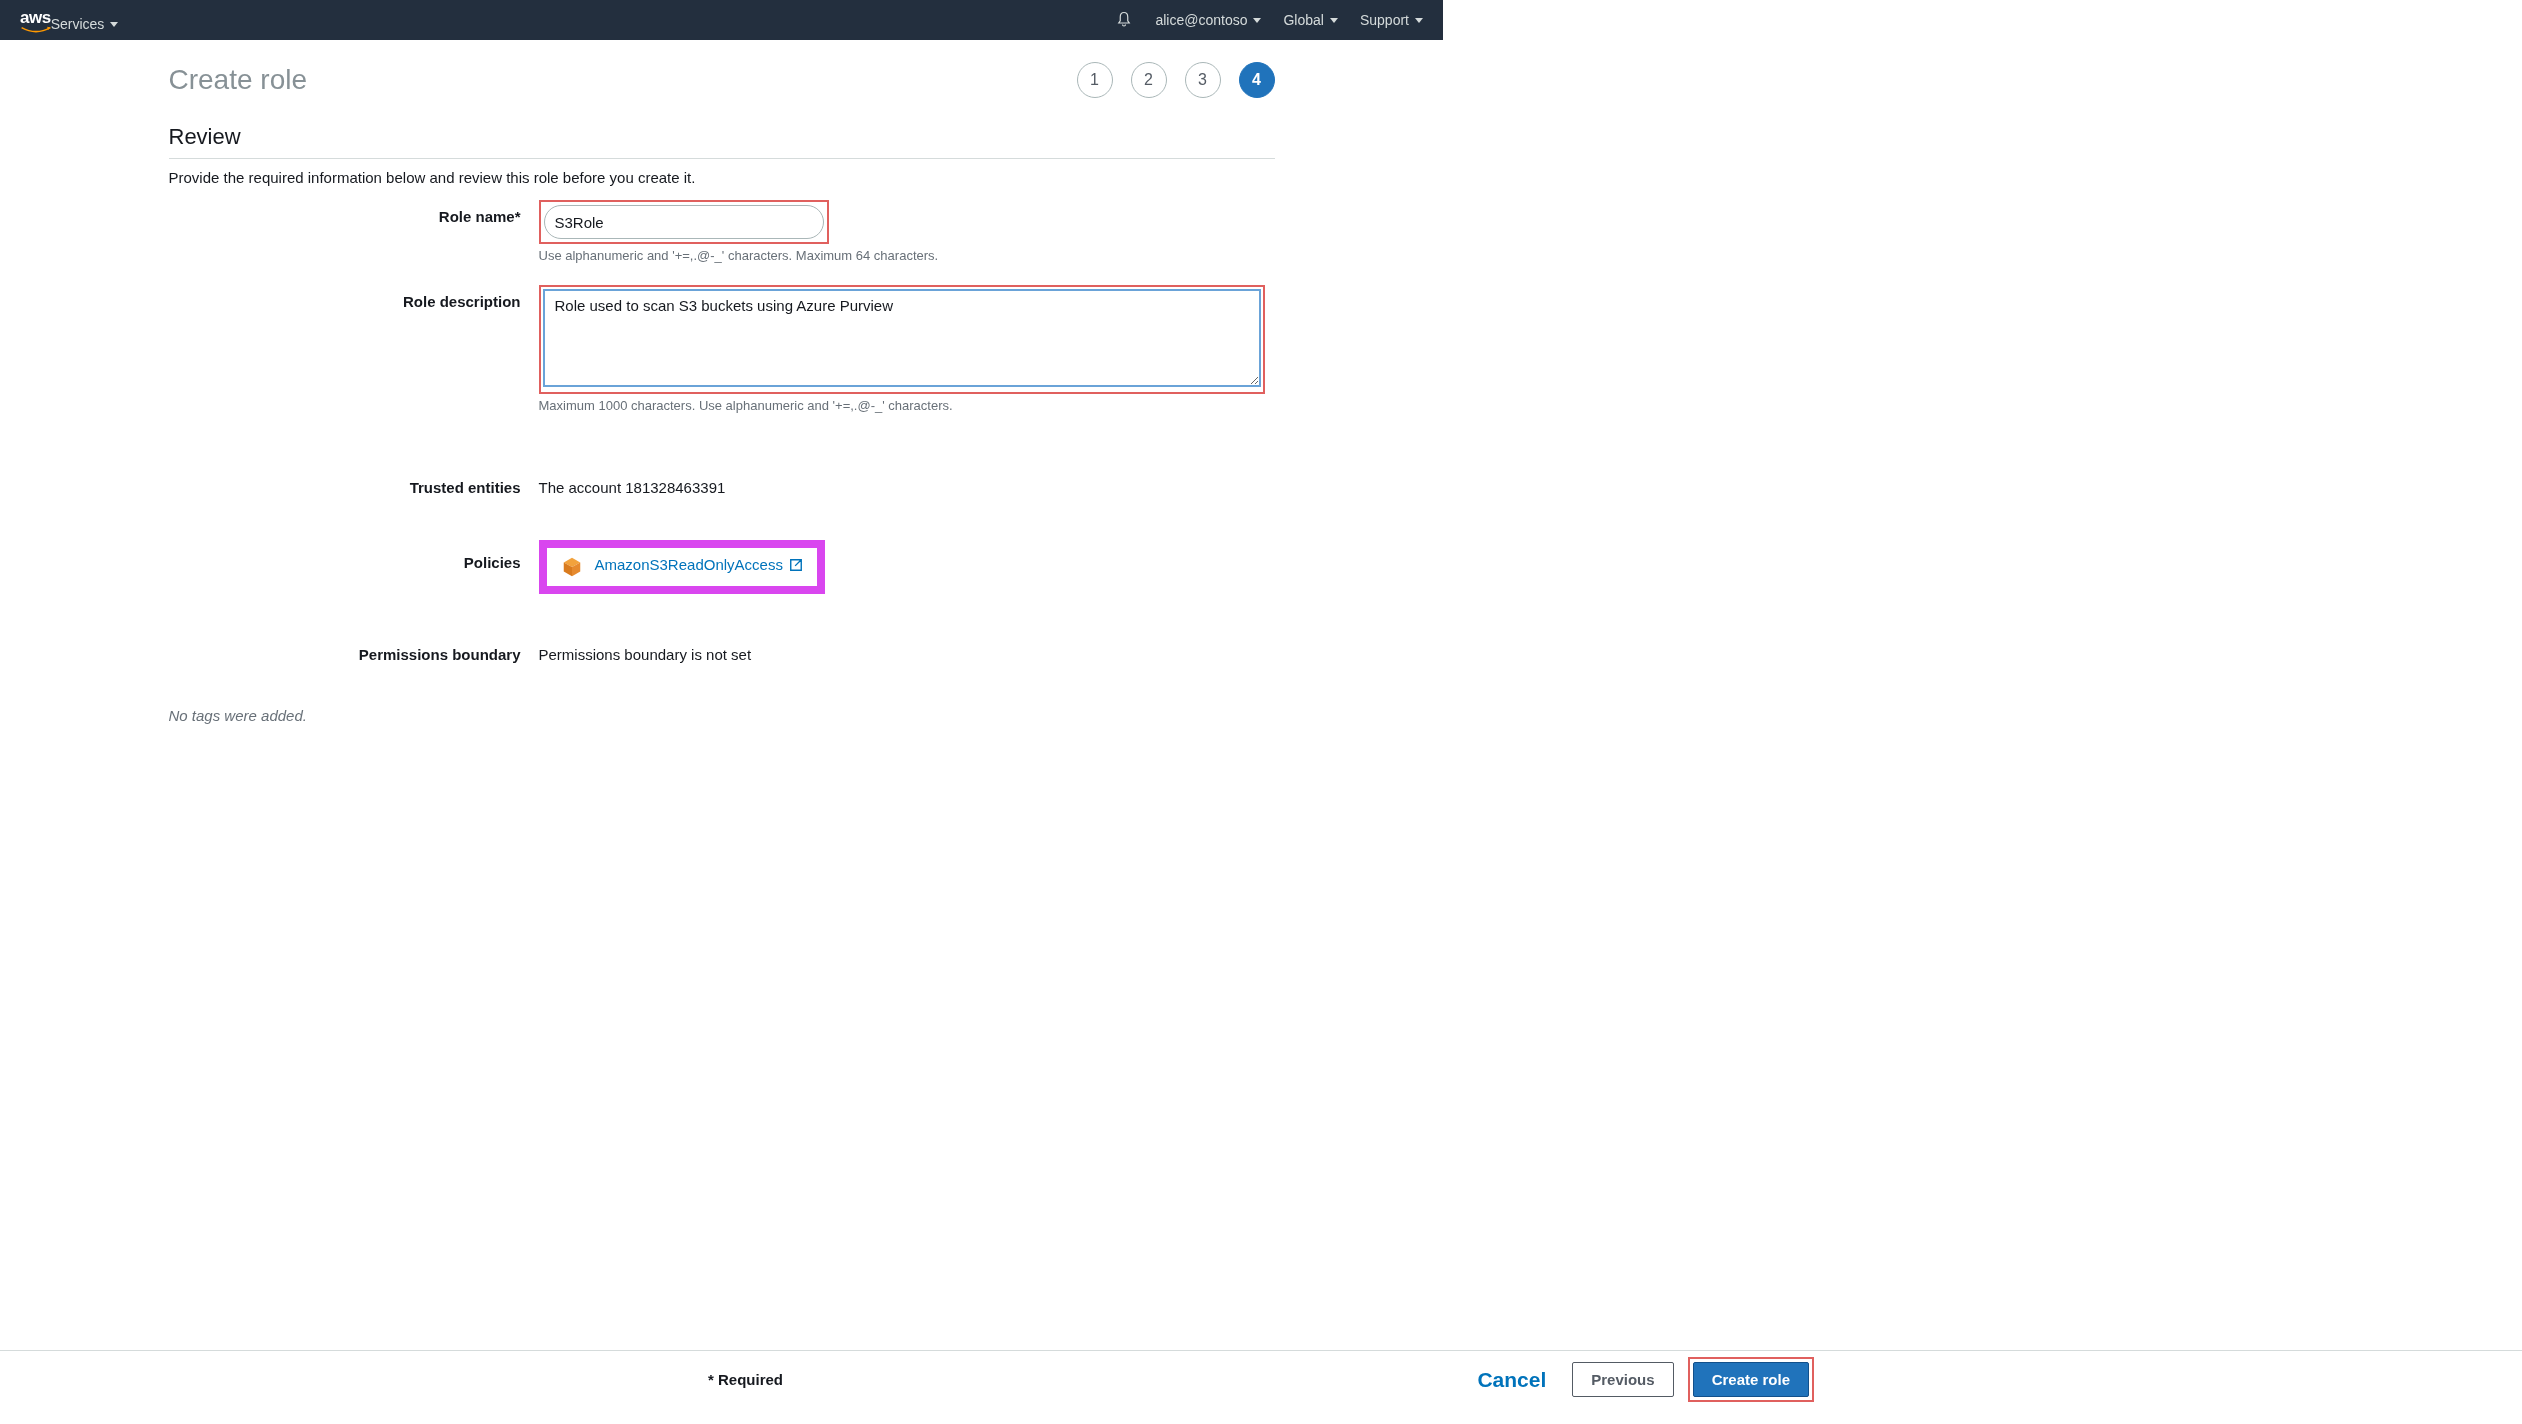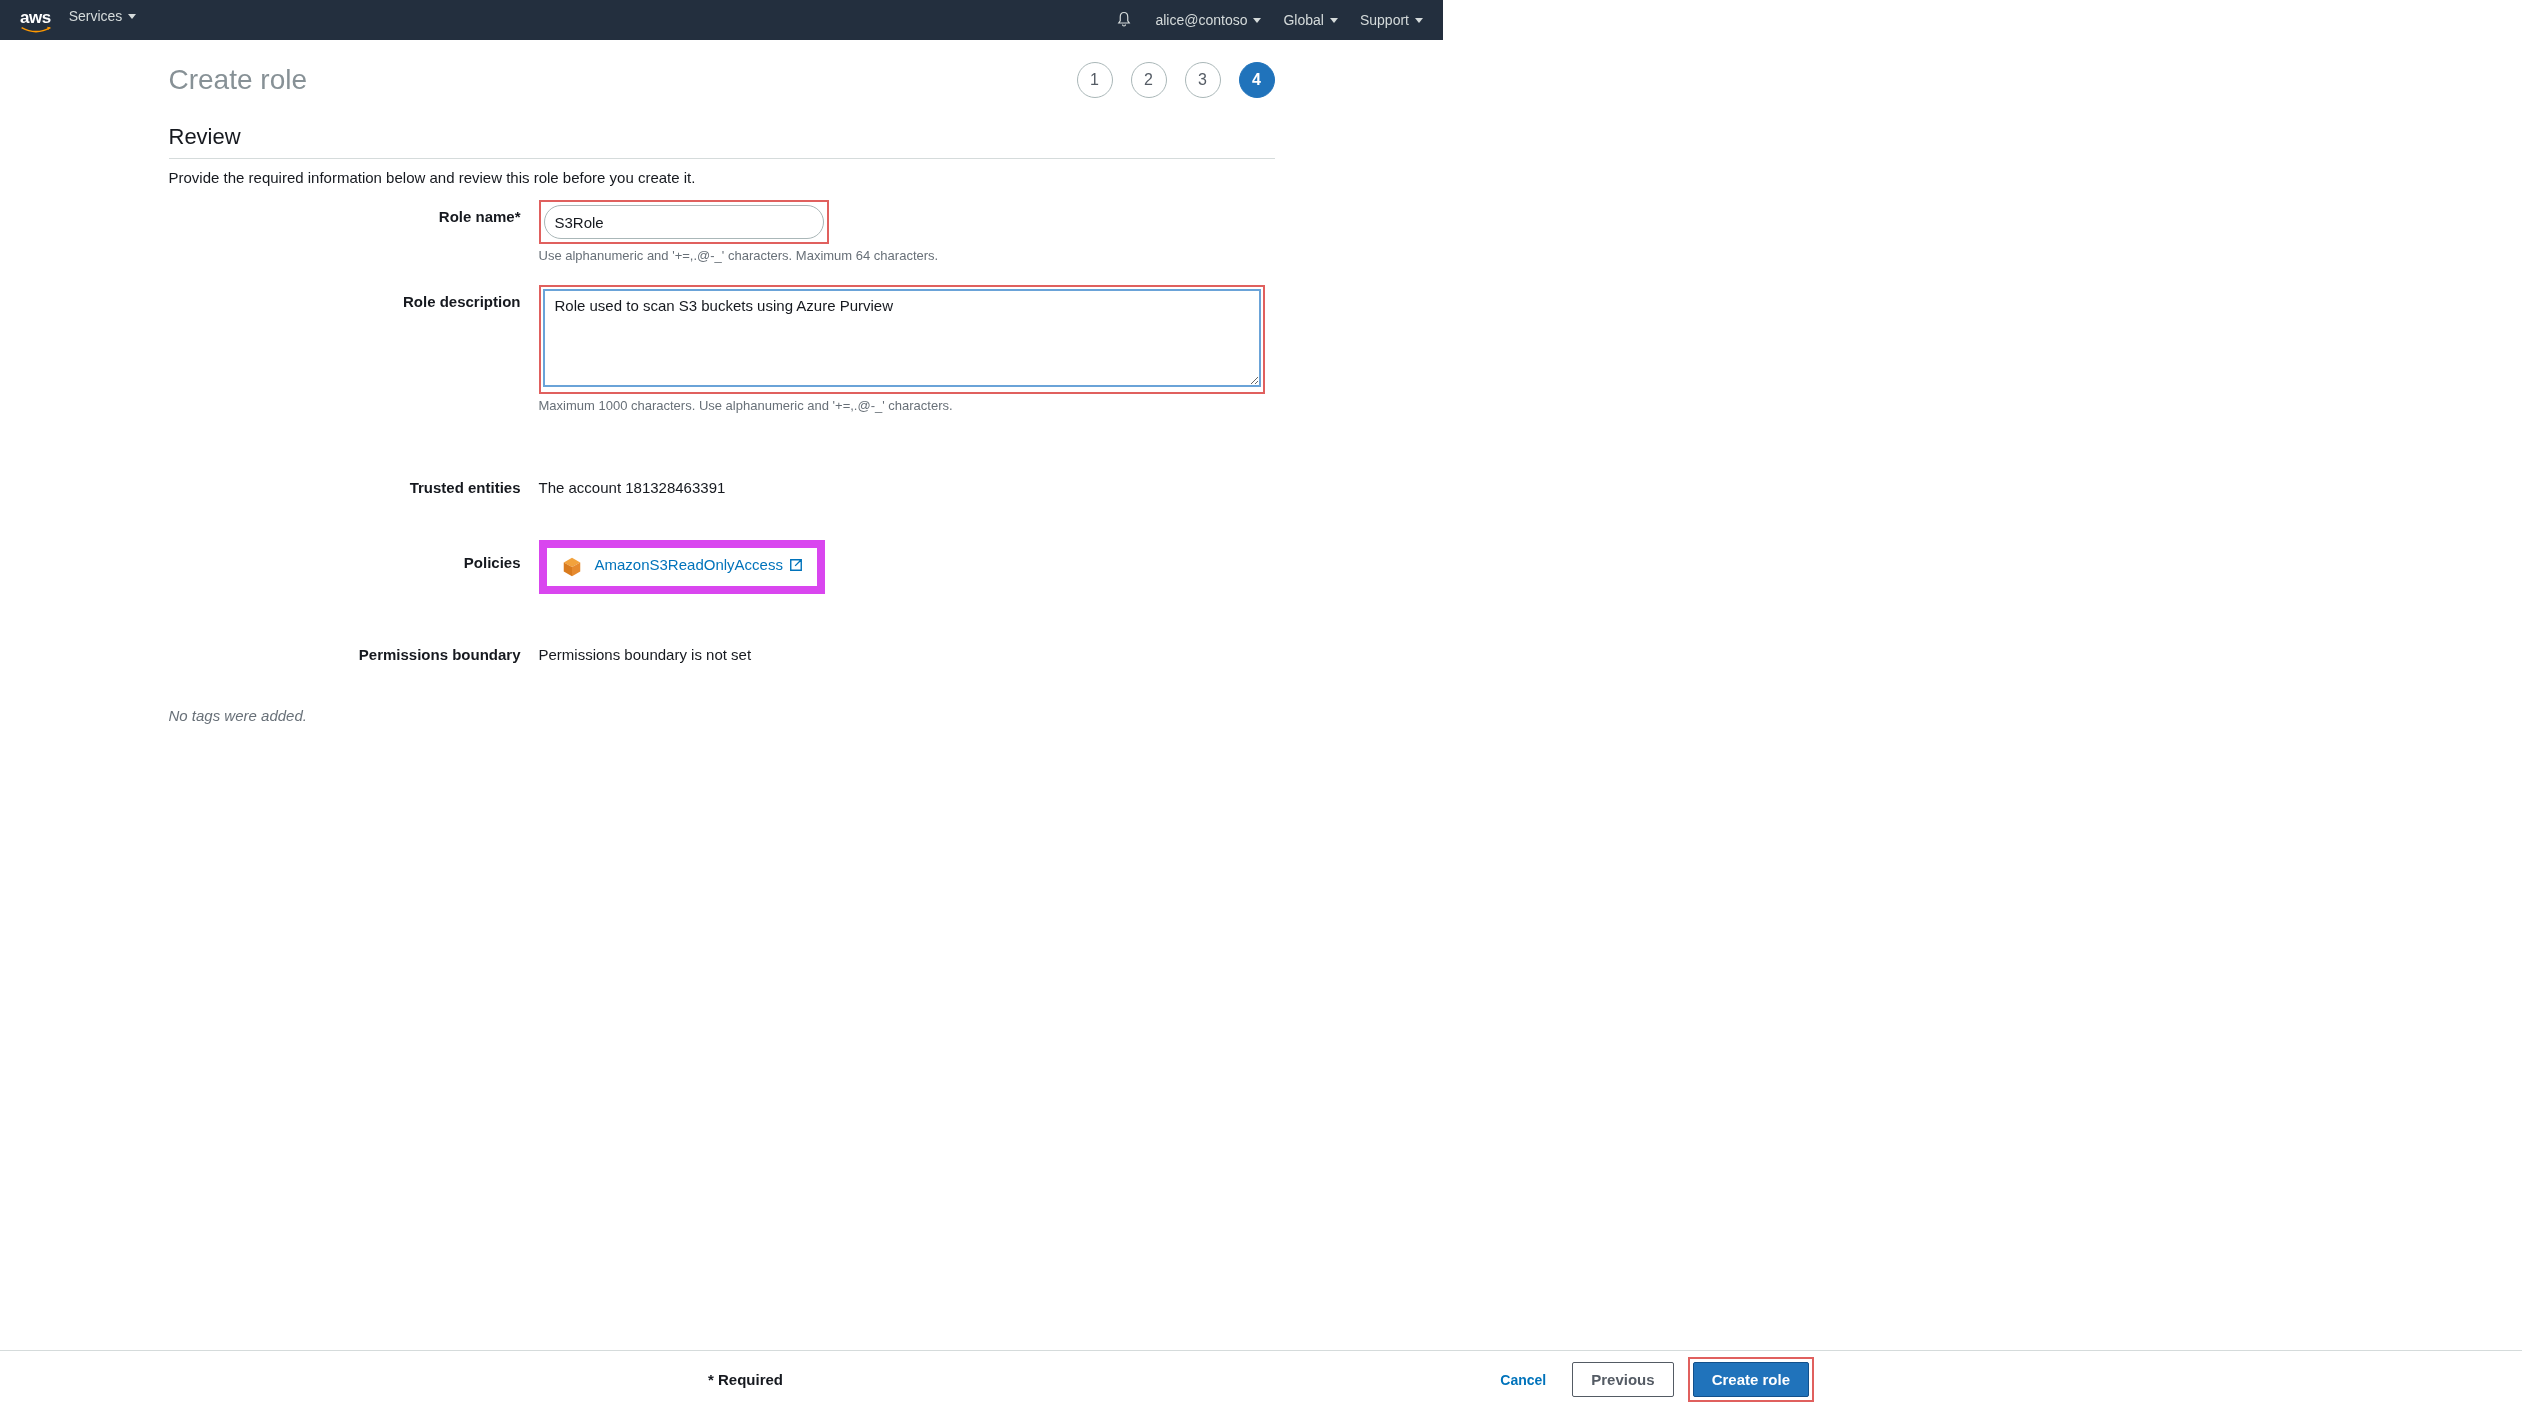--- a/index.html
+++ b/index.html
@@ -14,21 +14,21 @@
   
   .nav {
     background: #232f3e;
     color: #fff;
     display: flex;
     align-items: center;
     padding: 0 20px;
     height: 40px;
     font-size: 14px;
   }
-  .nav-left { display: flex; align-items: flex-start; gap: 18px; }
+  .nav-left { display: flex; align-items: flex-end; }
   .aws-logo {
     font-weight: 700;
     font-size: 17px;
     letter-spacing: -0.5px;
     color: #fff;
     position: relative;
     padding-bottom: 4px;
   }
   .aws-logo .swoosh {
     position: absolute; left: 0; right: 0; bottom: -2px; height: 8px;
@@ -125,21 +125,21 @@
     background: #fff;
     height: 58px;
     display: flex; align-items: center;
   }
   .footer-inner {
     width: 1106px; margin: 0 auto; display: flex; align-items: center;
   }
   .required-note { font-weight: 700; font-size: 15px; }
   .footer-actions { margin-left: auto; display: flex; align-items: center; gap: 14px; }
   .btn-cancel {
-    color: #0073bb; font-weight: 700; font-size: 14px;
+    color: #0073bb; font-weight: 700; font-size: 21px;
     background: none; border: none; cursor: pointer; padding: 8px 12px;
   }
   .btn-prev {
     background: #fff; border: 1px solid #545b64; color: #545b64;
     font-weight: 700; font-size: 15px; padding: 8px 18px; border-radius: 2px; cursor: pointer;
   }
   .create-highlight { border: 2px solid #e0605e; padding: 3px; display: inline-block; }
   .btn-create {
     background: #2073bb; border: 1px solid #12508b; color: #fff;
     font-weight: 700; font-size: 15px; padding: 8px 18px; border-radius: 2px; cursor: pointer;

